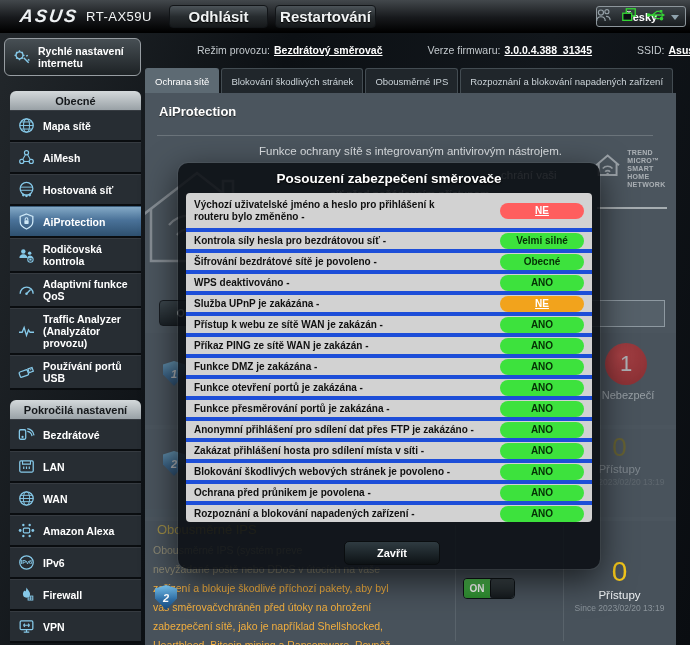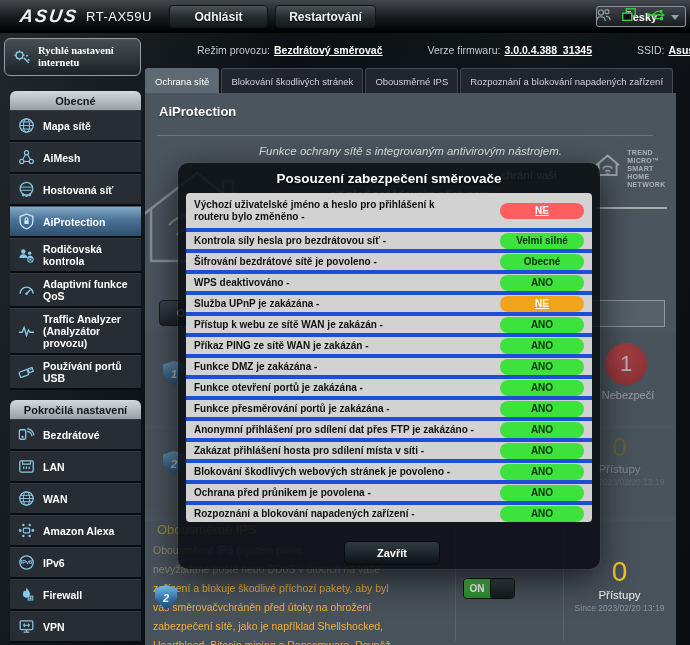--- a/index.html
+++ b/index.html
@@ -9,21 +9,21 @@
        background:linear-gradient(105deg,#23282c 0%,#0c1014 35%,#12171c 65%,#0a0d11 100%);}
   
   .topbar{position:absolute;left:0;top:0;width:690px;height:33px;
           background:linear-gradient(180deg,#43484c 0%,#17191c 55%,#000 100%);
           border-bottom:1px solid #000;}
   .brand{position:absolute;left:20px;top:6px;color:#eef1f3;font-size:18px;font-weight:bold;
          font-style:italic;letter-spacing:2px;transform:skewX(-8deg);}
   .model{position:absolute;left:86px;top:9px;color:#f2f4f5;font-size:13px;letter-spacing:.5px;}
   .tbtn{position:absolute;top:5px;height:23px;border:1px solid #121518;border-radius:4px;
         background:linear-gradient(180deg,#4c5459 0%,#272c2f 50%,#16191b 100%);
-        color:#f0f3f4;font-size:12px;font-weight:bold;display:flex;align-items:center;justify-content:center;
+        color:#f0f3f4;font-size:15px;font-weight:bold;display:flex;align-items:center;justify-content:center;
         text-shadow:0 1px 1px #000;cursor:pointer;}
   .btn-logout{left:169px;width:99px;}
   .btn-reboot{left:275px;width:101px;}
   .langbox{position:absolute;left:596px;top:6px;width:90px;height:21px;border:1px solid #8d969c;border-radius:3px;
            background:linear-gradient(180deg,#3d4449 0%,#191d20 100%);color:#fff;font-size:11px;font-weight:bold;
            display:flex;align-items:center;justify-content:center;cursor:pointer;}
   .caret{position:absolute;right:6px;top:8px;width:0;height:0;border-left:4px solid transparent;
          border-right:4px solid transparent;border-top:5px solid #8fa2ad;}
   
   .statusbar{position:absolute;left:145px;top:33px;width:545px;height:34px;display:flex;align-items:center;
@@ -34,21 +34,21 @@
   .hicons svg{display:block;}
   
   .tabbar{position:absolute;left:145px;top:68px;display:flex;gap:2px;height:25px;}
   .tab{height:25px;display:flex;align-items:center;padding:0 9px;font-size:9.5px;color:#ccd4d9;
        background:#20262b;border:1px solid #434c52;border-bottom:none;border-radius:3px 3px 0 0;cursor:pointer;}
   .tab.active{background:#5d6a73;color:#fff;border-color:#5d6a73;}
   
   .panel{position:absolute;left:145px;top:93px;width:531px;height:552px;background:#4b555e;overflow:hidden;}
   .pgtitle{position:absolute;left:14px;top:11px;font-size:13px;font-weight:bold;color:#fff;text-shadow:0 1px 1px #222;}
   .pgdivider{position:absolute;left:12px;top:42px;width:496px;height:1px;background:#6b747b;}
-  .intro1{position:absolute;left:0;top:52px;width:531px;text-align:center;font-size:11.5px;color:#dde1e4;font-style:italic;}
+  .intro1{position:absolute;left:0;top:52px;width:531px;text-align:center;font-size:11.5px;color:#dde1e4;}
   .frag2{position:absolute;left:356px;top:76px;font-size:11.5px;color:#d6dbdf;}
   .frag3{position:absolute;left:185px;top:95px;font-size:11.5px;color:#d6dbdf;}
   .trend{position:absolute;left:448px;top:56px;display:flex;gap:5px;opacity:.62;}
   .trendtxt{font-size:7px;font-weight:bold;color:#e3e6e8;line-height:8px;letter-spacing:.3px;}
   .trendline{position:absolute;left:452px;top:114px;width:70px;height:2px;background:#dfe3e5;opacity:.62;}
   .houseillu{position:absolute;left:-10px;top:66px;opacity:.42;}
   .refreshbtn{position:absolute;left:14px;top:207px;width:74px;height:26px;border-radius:4px;
               background:linear-gradient(180deg,#39444a 0%,#10161a 100%);border:1px solid #0b0f12;
               color:#e8ecee;font-size:10px;font-weight:bold;display:flex;align-items:center;justify-content:center;
               opacity:.8;cursor:pointer;}
@@ -84,21 +84,21 @@
   .toggle{position:absolute;left:318px;top:57px;width:52px;height:21px;border-radius:4px;overflow:hidden;
           display:flex;border:1px solid #0e1316;cursor:pointer;}
   .toggle .on{flex:1;background:linear-gradient(180deg,#4fc050,#2c8a2e);color:#fff;font-size:10px;font-weight:bold;
               display:flex;align-items:center;justify-content:center;}
   .toggle .knob{width:24px;background:linear-gradient(180deg,#3a4347,#14191c);border-left:1px solid #0c0f12;border-radius:3px;}
   
   .sidebar{position:absolute;left:0;top:33px;width:145px;bottom:0;}
   .qis{position:absolute;left:4px;top:5px;width:137px;height:38px;border:1px solid #979da2;border-radius:6px;
        background:linear-gradient(180deg,#474f54 0%,#1d2225 100%);display:flex;align-items:center;gap:6px;
        padding:0 6px;cursor:pointer;}
-  .qis .txt{color:#fff;font-size:10.5px;font-weight:bold;line-height:12px;font-family:Liberation Serif, serif;}
+  .qis .txt{color:#fff;font-size:10.5px;font-weight:bold;line-height:12px;}
   .sechead{margin:10px 4px 0 10px;width:131px;height:19px;border-radius:6px 6px 0 0;
            background:linear-gradient(180deg,#d4d9db 0%,#99a1a6 100%);color:#15181b;font-size:11px;font-weight:bold;
            display:flex;align-items:center;justify-content:center;}
   .sitem{margin-left:10px;width:131px;min-height:30px;background:#272d33;display:flex;align-items:center;gap:6px;
          padding:4px 2px 4px 6px;border-top:1px solid rgba(255,255,255,.07);border-bottom:2px solid #0a0d10;cursor:pointer;}
   .sitem .lab{color:#fff;font-size:10.5px;font-weight:bold;line-height:12px;}
   .sitem.active{background:linear-gradient(180deg,#83a9c6 0%,#4a7299 45%,#2e506f 100%);}
   .sideicon{width:21px;height:21px;flex:none;display:flex;align-items:center;justify-content:center;}
   
   .modal{position:absolute;left:178px;top:163px;width:422px;height:406px;z-index:10;

